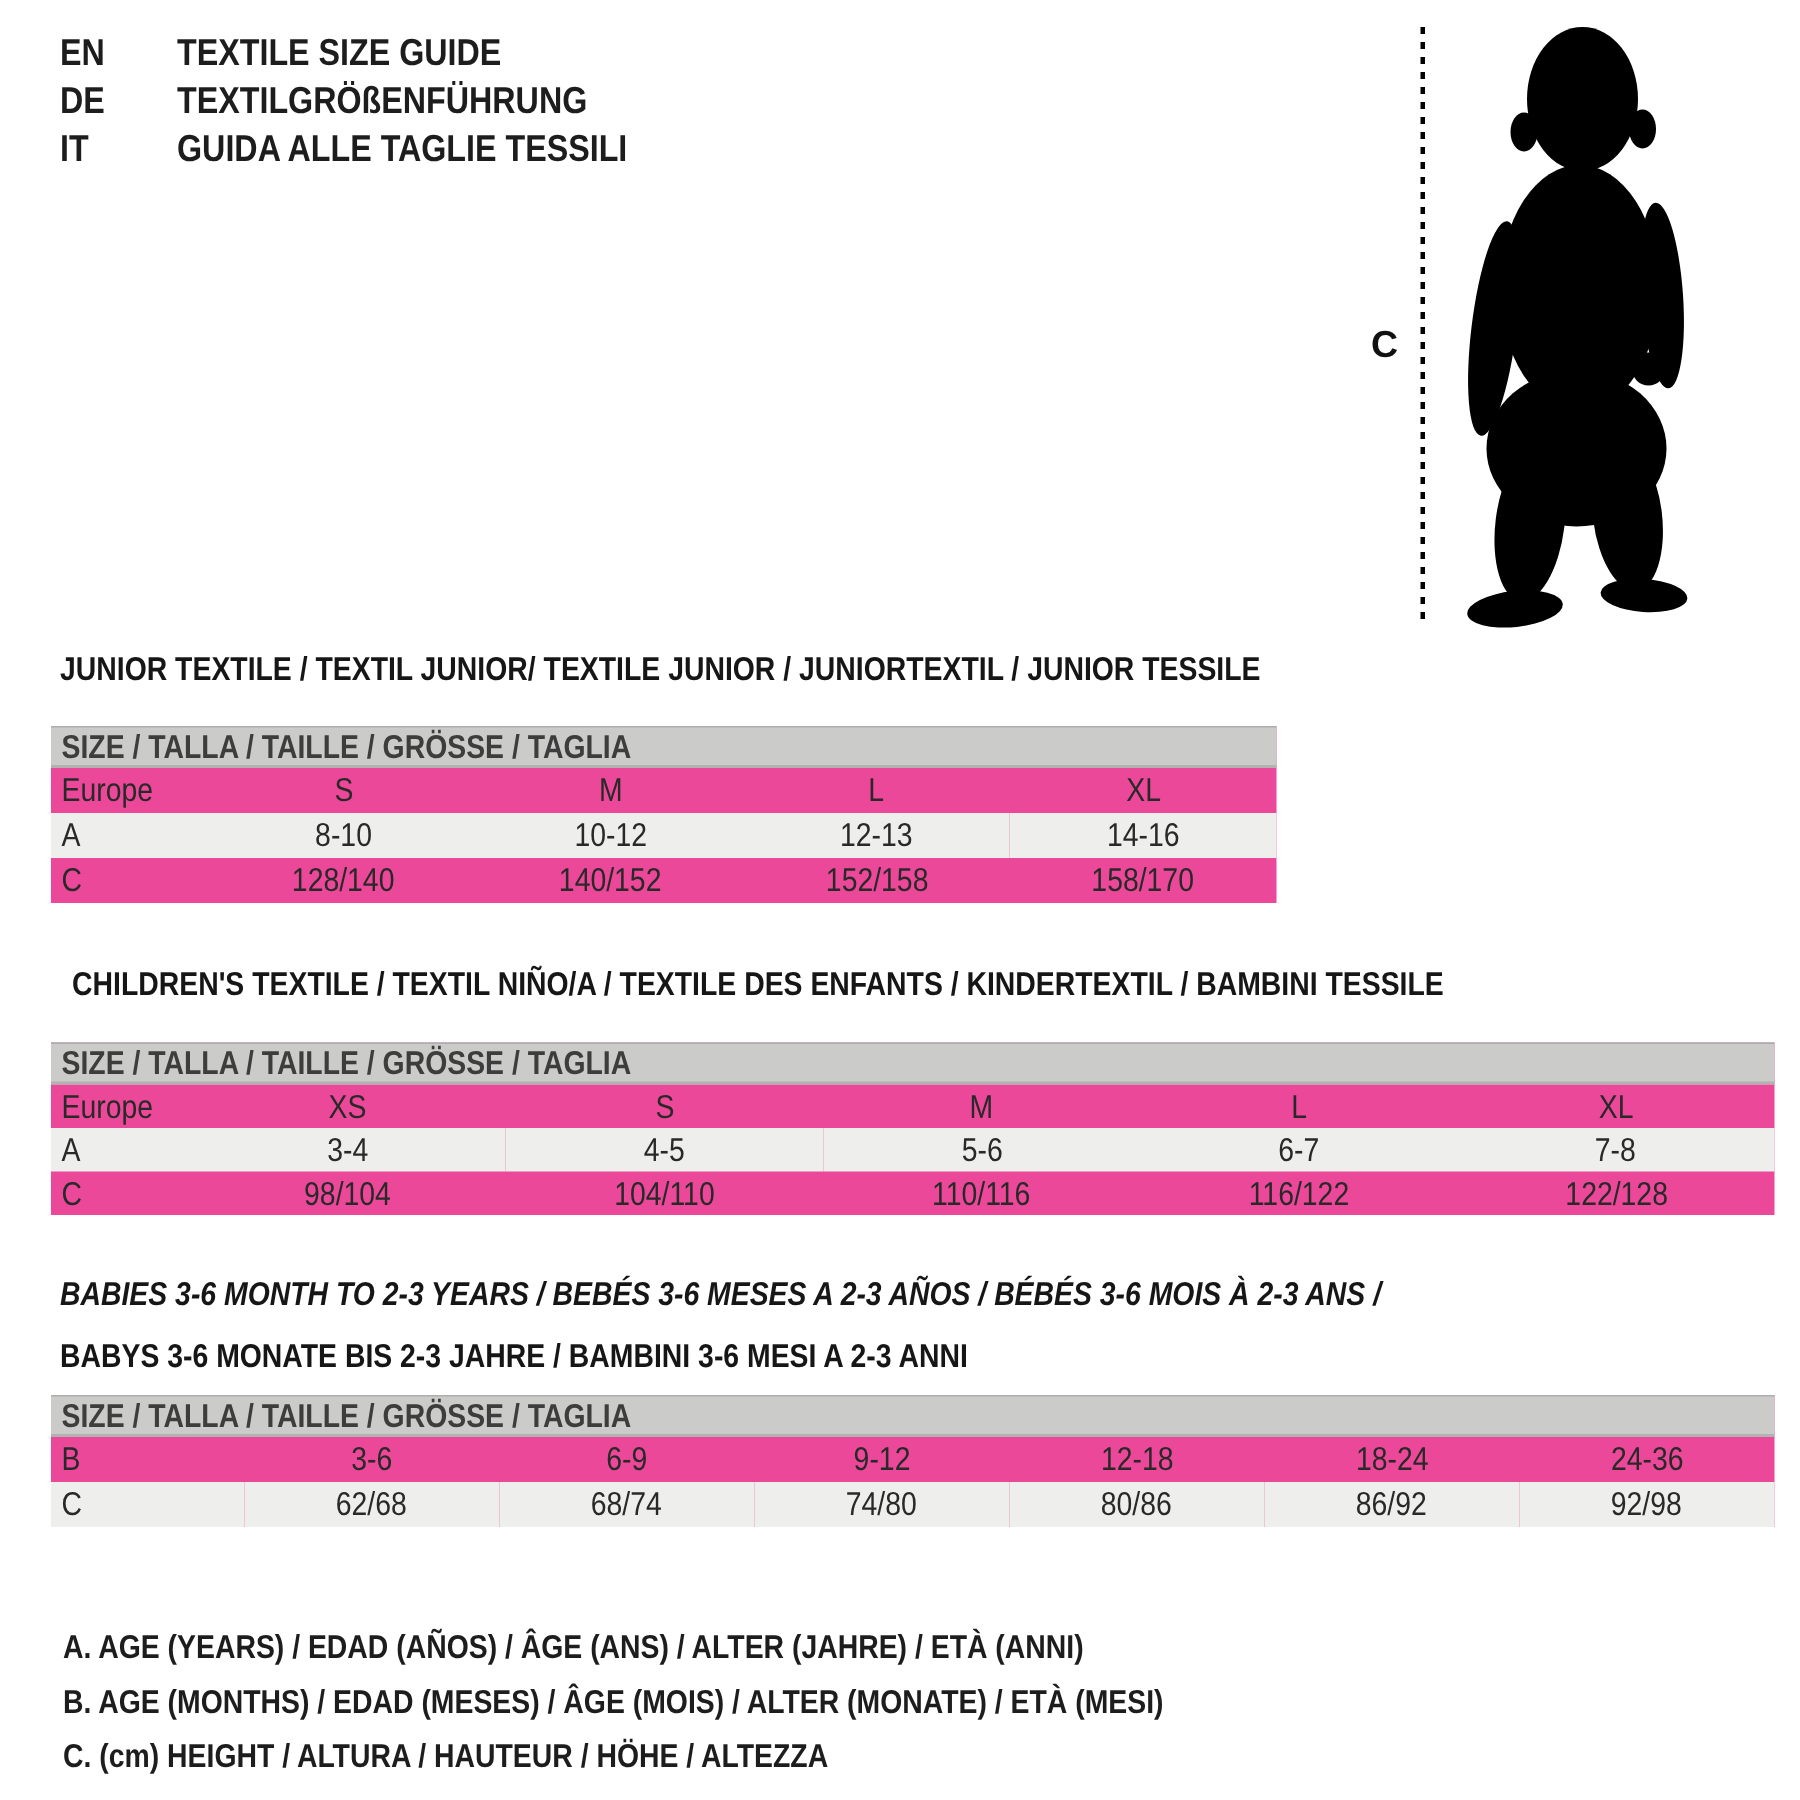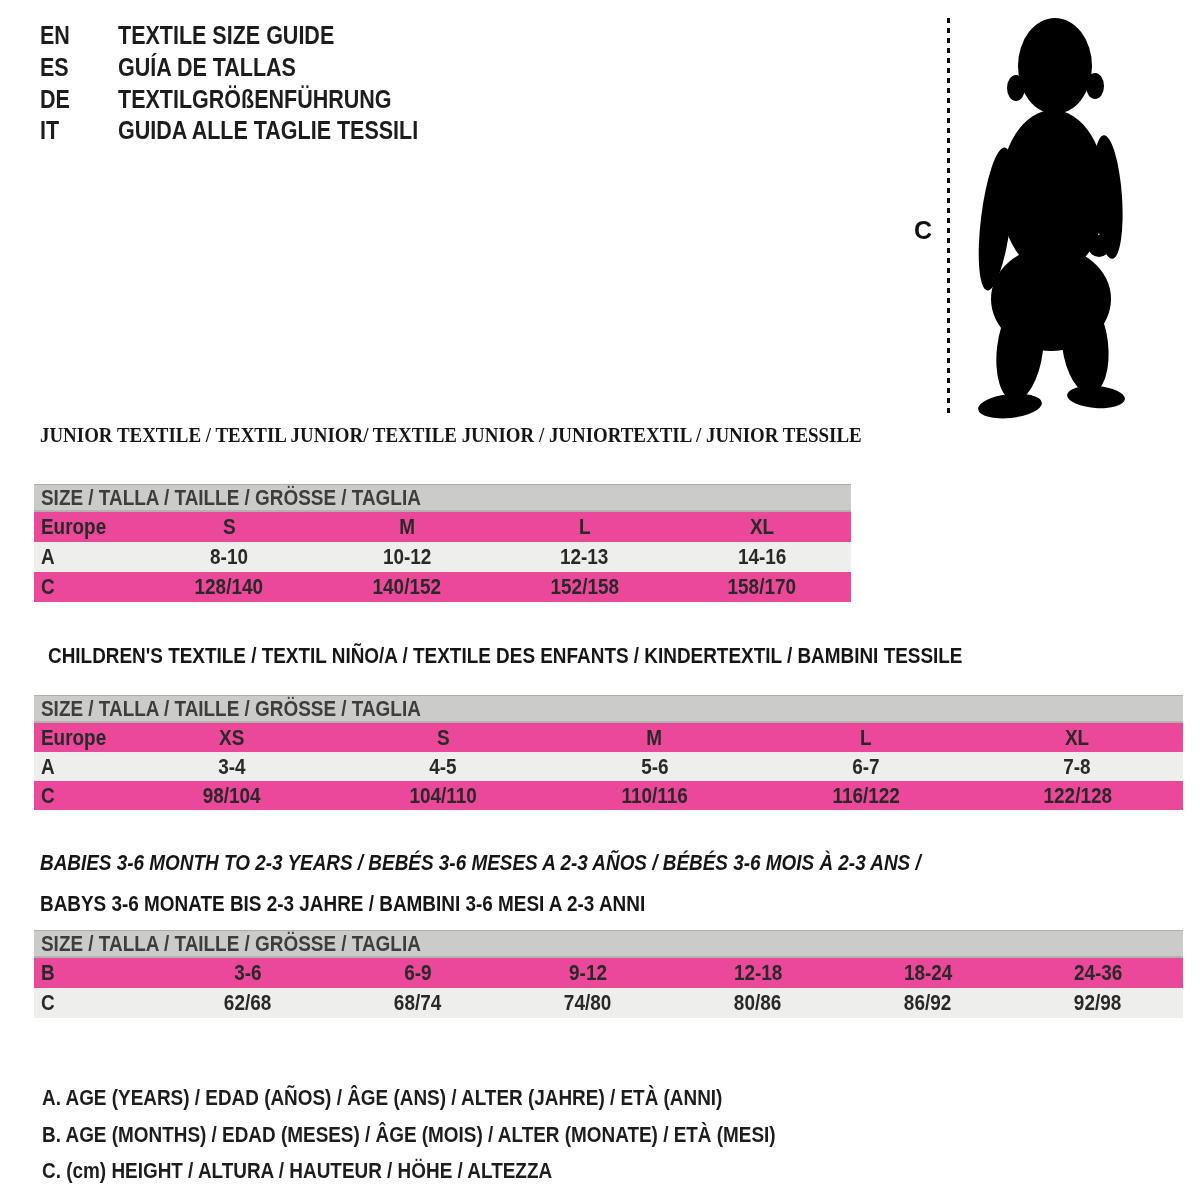--- a/index.html
+++ b/index.html
@@ -29,43 +29,39 @@
 
   
   .section-title{font-size:22px;font-weight:700;color:#161616;}
   .size-table-wrap{background:#ec4899;}
   .size-bar{
     height:28px;background:#cbcbc9;display:flex;align-items:center;
     border-top:1px solid #aeaeae;border-bottom:2px solid #b2b2b2;
     box-sizing:border-box;
   }
   .size-bar .cx{font-size:22px;font-weight:700;color:#3d3d3d;margin-left:7px;}
-  table.size{border-collapse:collapse;width:100%;table-layout:fixed;font-weight:bold;}
+  table.size{border-collapse:collapse;width:100%;table-layout:fixed;}
   table.size td{text-align:center;vertical-align:middle;padding:0;font-size:22px;color:#292929;}
   table.size td.label-cell{text-align:left;padding-left:7px;}
   tr.shaded{background:#eeeeed;}
   .junior-rows tr{height:30px;}
   .children-rows tr{height:29px;}
   .babies-rows tr{height:30px;}
 
   
   .legend-block{left:42px;top:1080px;}
   .legend-line{height:36.6px;display:flex;align-items:center;font-size:22px;font-weight:700;}
 </style>
 </head>
 <body>
 
 <div class="abs lang-block">
   <div class="lang-row">
     <span class="lang-code"><span class="cx cx-left">EN</span></span>
     <span class="lang-title"><span class="cx cx-left">TEXTILE SIZE GUIDE</span></span>
-  </div>
-  <div class="lang-row">
-    <span class="lang-code"><span class="cx cx-left">ES</span></span>
-    <span class="lang-title"><span class="cx cx-left">GUÍA DE TALLAS</span></span>
   </div>
   <div class="lang-row">
     <span class="lang-code"><span class="cx cx-left">DE</span></span>
     <span class="lang-title"><span class="cx cx-left">TEXTILGRÖßENFÜHRUNG</span></span>
   </div>
   <div class="lang-row">
     <span class="lang-code"><span class="cx cx-left">IT</span></span>
     <span class="lang-title"><span class="cx cx-left">GUIDA ALLE TAGLIE TESSILI</span></span>
   </div>
 </div>
@@ -82,21 +78,21 @@
     <ellipse cx="150" cy="183" rx="14" ry="62" transform="rotate(-4 150 183)"></ellipse>
     <circle cx="141" cy="232" r="11"></circle>
     <ellipse cx="93" cy="285" rx="60" ry="52"></ellipse>
     <ellipse cx="62" cy="335" rx="23" ry="52" transform="rotate(7 62 335)"></ellipse>
     <ellipse cx="127" cy="330" rx="23" ry="50" transform="rotate(-7 127 330)"></ellipse>
     <ellipse cx="52" cy="392" rx="32" ry="12" transform="rotate(-6 52 392)"></ellipse>
     <ellipse cx="138" cy="383" rx="29" ry="11" transform="rotate(4 138 383)"></ellipse>
   </g>
 </svg>
 
-<div class="abs section-title" style="left:40px;top:422px;font-family:Liberation Serif, serif;">
+<div class="abs section-title" style="left:40px;top:433px;">
   <span class="cx cx-left">JUNIOR TEXTILE / TEXTIL JUNIOR/ TEXTILE JUNIOR / JUNIORTEXTIL / JUNIOR TESSILE</span>
 </div>
 <div class="abs size-table-wrap" style="left:34px;top:484px;width:817px;">
   <div class="size-bar">
     <span class="cx cx-left">SIZE / TALLA / TAILLE / GRÖSSE / TAGLIA</span>
   </div>
   <table class="size">
     <colgroup>
         <col style="width:13%">
         <col style="width:21.75%">

